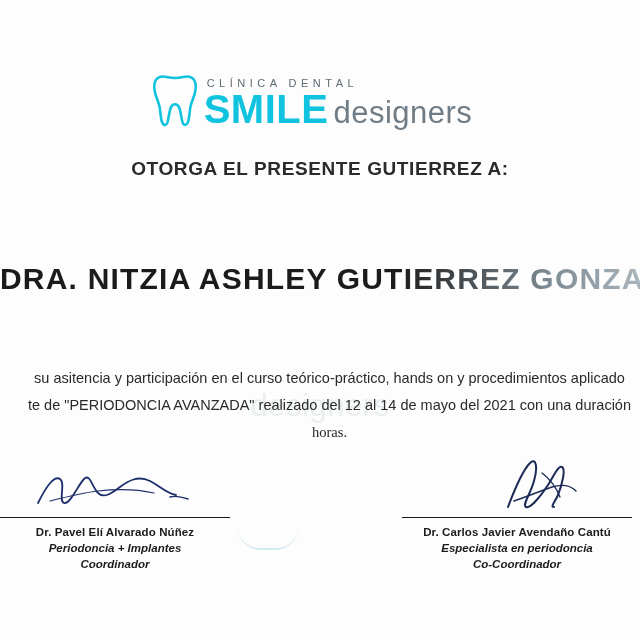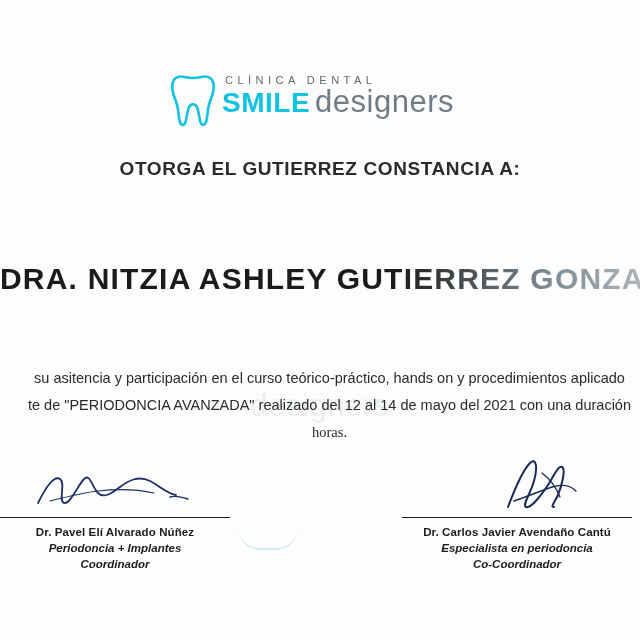--- a/index.html
+++ b/index.html
@@ -23,21 +23,21 @@
   }
 
   
   .logo-block {
     position: absolute;
     top: 74px;
     left: 0;
     right: 16px;
     display: flex;
     justify-content: center;
-    align-items: flex-start;
+    align-items: center;
   }
   .tooth-icon {
     width: 46px;
     height: 54px;
     margin-right: 6px;
     margin-bottom: 2px;
     flex: 0 0 auto;
   }
   .logo-text {
     display: flex;
@@ -51,21 +51,21 @@
     font-weight: 400;
     margin-bottom: 1px;
     padding-left: 3px;
     white-space: nowrap;
   }
   .logo-main {
     display: flex;
     align-items: baseline;
   }
   .logo-smile {
-    font-size: 28px;
+    font-size: 40px;
     font-weight: 700;
     letter-spacing: 0.5px;
     color: #12c3e0;
     line-height: 0.95;
   }
   .logo-designers {
     font-size: 31px;
     font-weight: 300;
     color: #6f7c85;
     letter-spacing: 0.5px;
@@ -213,21 +213,21 @@
     </span>
     <span class="logo-text">
       <span class="logo-kicker">CLÍNICA DENTAL</span>
       <span class="logo-main">
         <span class="logo-smile">SMILE</span>
         <span class="logo-designers">designers</span>
       </span>
     </span>
   </div>
 
-  <div class="award-line">OTORGA EL GUTIERREZ CONSTANCIA A:</div>
+  <div class="award-line">OTORGA EL PRESENTE GUTIERREZ A:</div>
 
   <div class="recipient">DRA. NITZIA ASHLEY GUTIERREZ GONZALEZ</div>
 
   <div class="watermark">designers</div>
 
   <div class="body-text">
     <span class="line">su asitencia y participación en el curso teórico-práctico, hands on y procedimientos aplicado</span>
     <span class="line">te de "PERIODONCIA AVANZADA" realizado del 12 al 14 de mayo del 2021 con una duración</span>
     <span class="line centered">horas.</span>
   </div>

